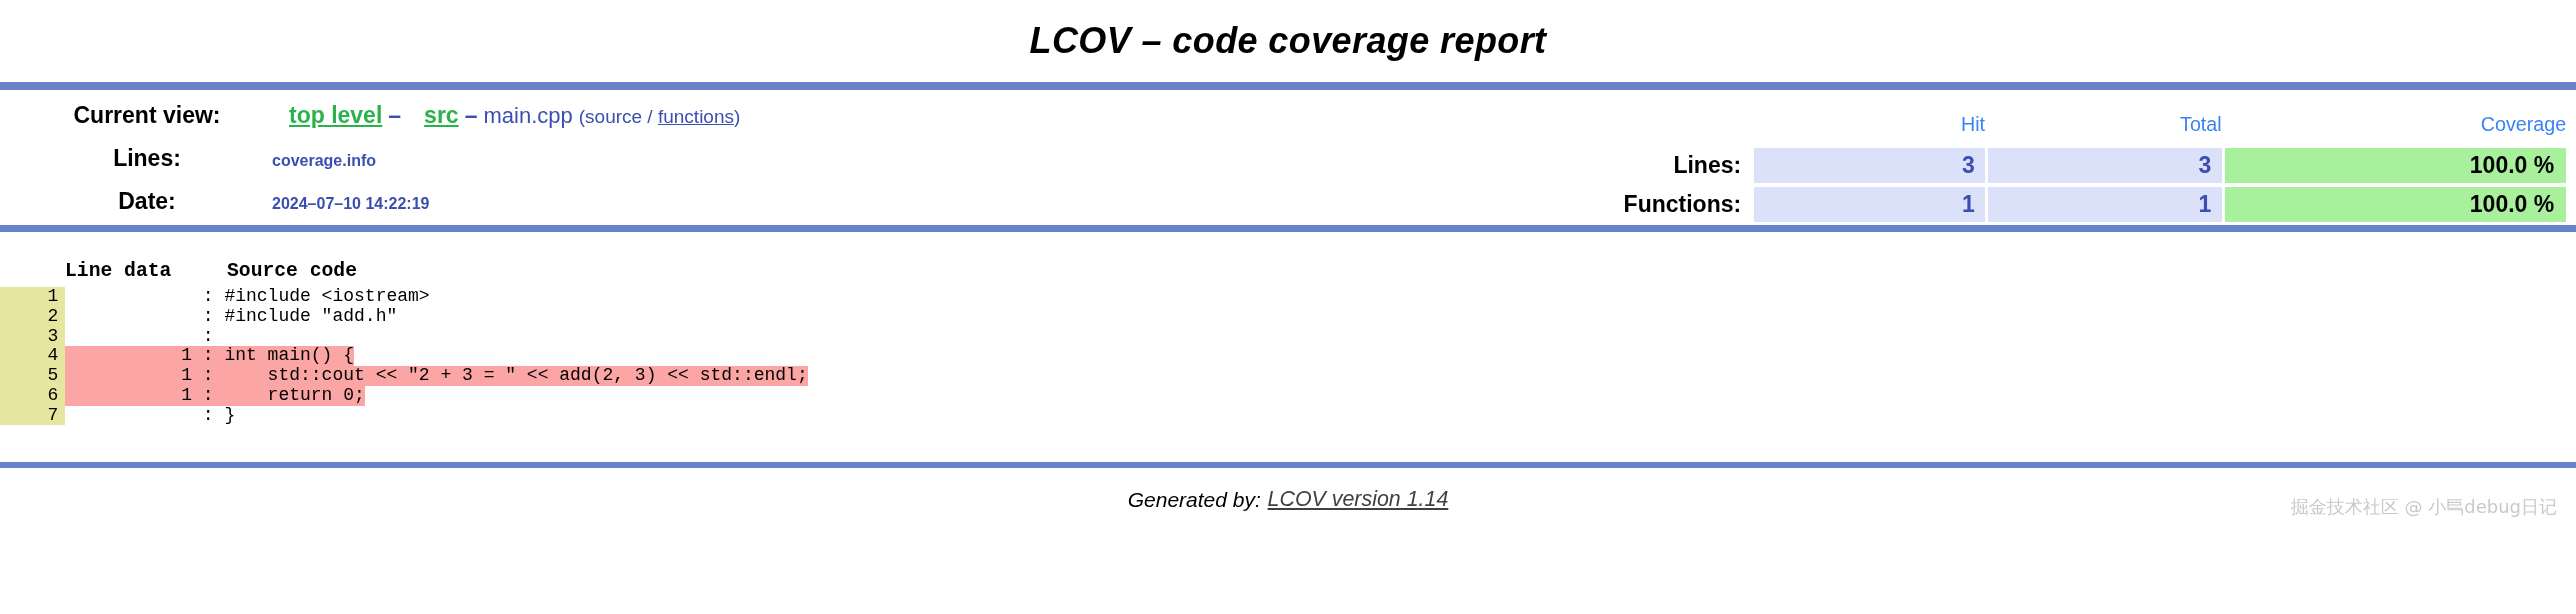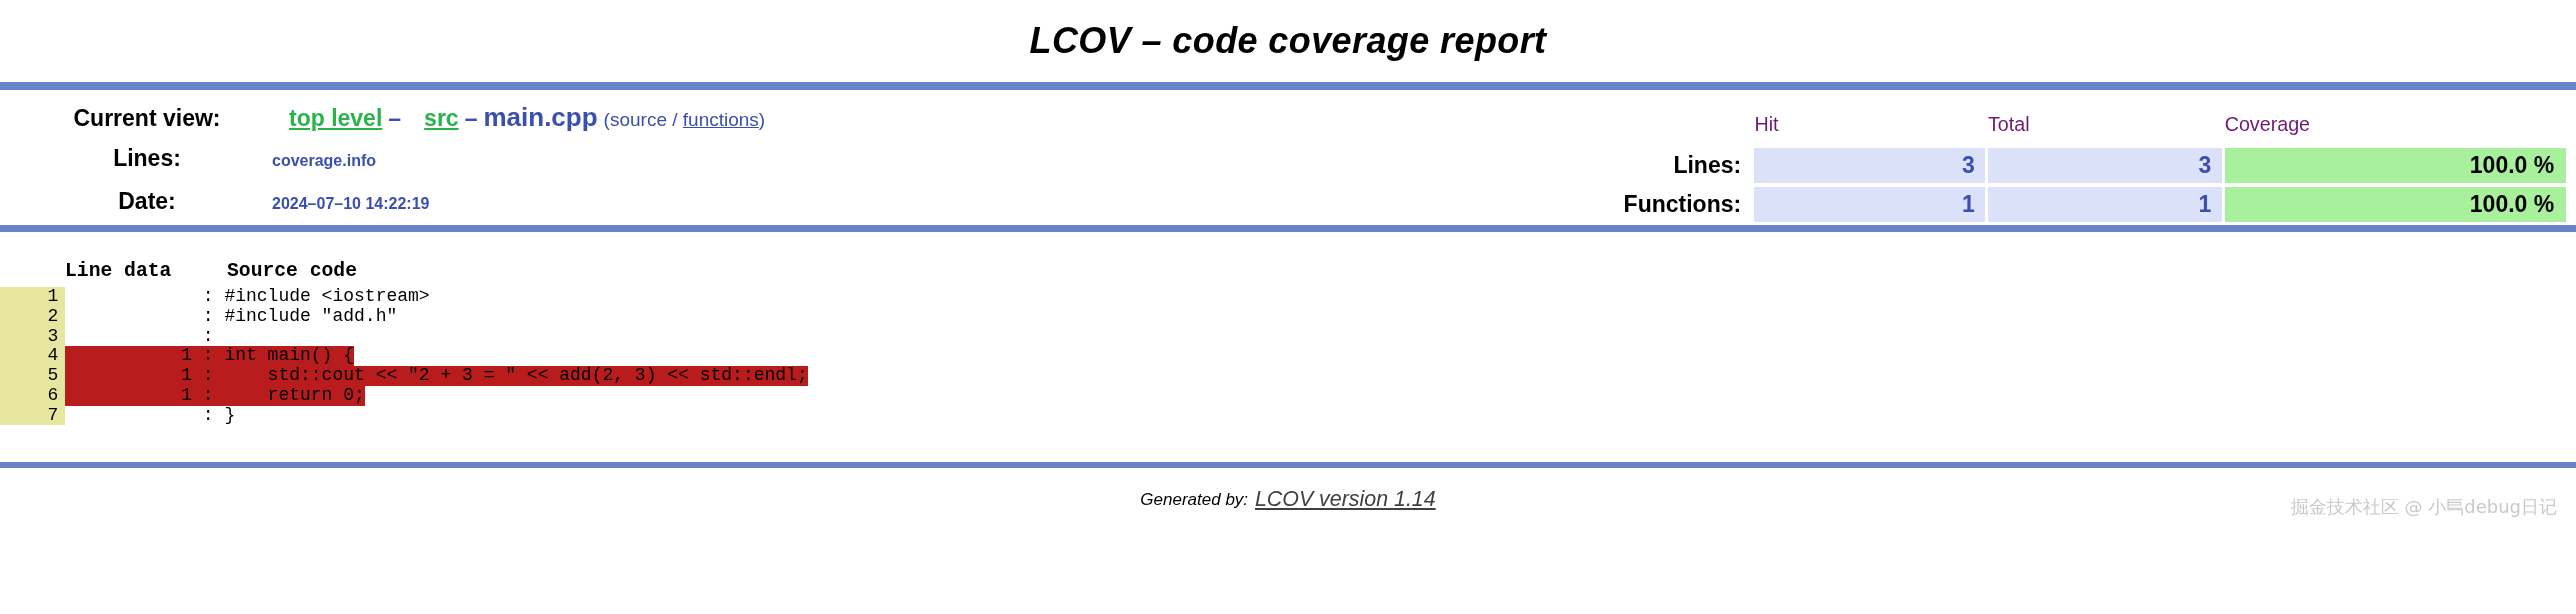--- a/index.html
+++ b/index.html
@@ -86,22 +86,22 @@
     margin-left: 17px;
   }
   .crumb-dash {
     color: #3a4fb0;
     font-weight: bold;
     font-size: 23px;
     padding: 0 6px;
   }
   .crumb-file {
     color: #3a4fb0;
-    font-weight: bold;
-    font-size: 26px;
+    font-weight: normal;
+    font-size: 22px;
   }
   .crumb-paren {
     color: #3a4fb0;
     font-size: 19px;
     font-weight: normal;
     padding-left: 6px;
   }
   .crumb-sub {
     color: #3a4fb0;
     font-size: 19px;
@@ -125,22 +125,22 @@
     width: 100%;
   }
   table.cov td {
     padding: 0;
     height: 35px;
     vertical-align: middle;
   }
   .cov-head {
     font-size: 19.7px;
     font-weight: normal;
-    text-align: left;
-    color: #701a75;
+    text-align: right;
+    color: #3b82f6;
     background: transparent;
     height: 38px !important;
   }
   .cov-rowlabel {
     text-align: right;
     font-size: 23px;
     font-weight: bold;
     color: #000000;
     padding-right: 10.3px !important;
     white-space: nowrap;
@@ -221,38 +221,38 @@
   }
   .code-body {
     white-space: pre;
     font-family: "Liberation Mono", monospace;
     font-size: 18px;
     height: 19.7px;
     line-height: 19.7px;
     display: inline-block;
   }
   .code-body.covered {
-    background: #b91c1c;
+    background: #fca5a5;
   }
   .hits {
     display: inline-block;
     width: 127px;
     text-align: right;
   }
 
   
   .footer {
     height: 63px;
     display: flex;
     align-items: center;
     justify-content: center;
     position: relative;
   }
   .footer-text {
-    font-size: 17px;
+    font-size: 21px;
     font-style: italic;
     color: #000000;
     white-space: nowrap;
   }
   .footer-link {
     font-size: 21.4px;
     font-style: italic;
     color: #404040;
     text-decoration: underline;
     padding-left: 6.8px;

